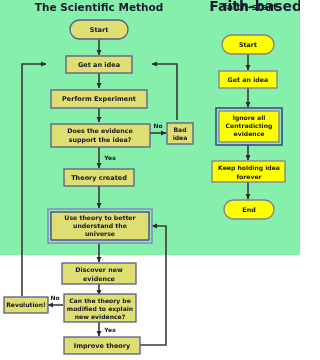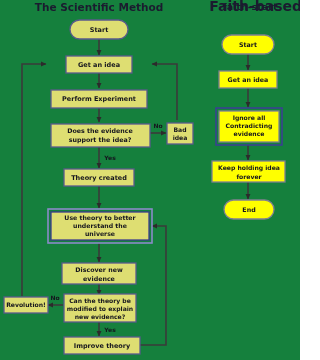--- a/index.html
+++ b/index.html
@@ -10,22 +10,22 @@
   body {
     width: 300px;
     height: 360px;
     overflow: hidden;
     font-family: "DejaVu Sans", sans-serif;
     position: relative;
   }
   #stage {
     position: relative;
     width: 300px;
-    height: 360px;
-    background: #15803d;
+    height: 255px;
+    background: #86efac;
   }
   svg#flow {
     position: absolute;
     left: 0;
     top: 0;
     width: 300px;
     height: 360px;
     display: block;
   }
   .title-text {

